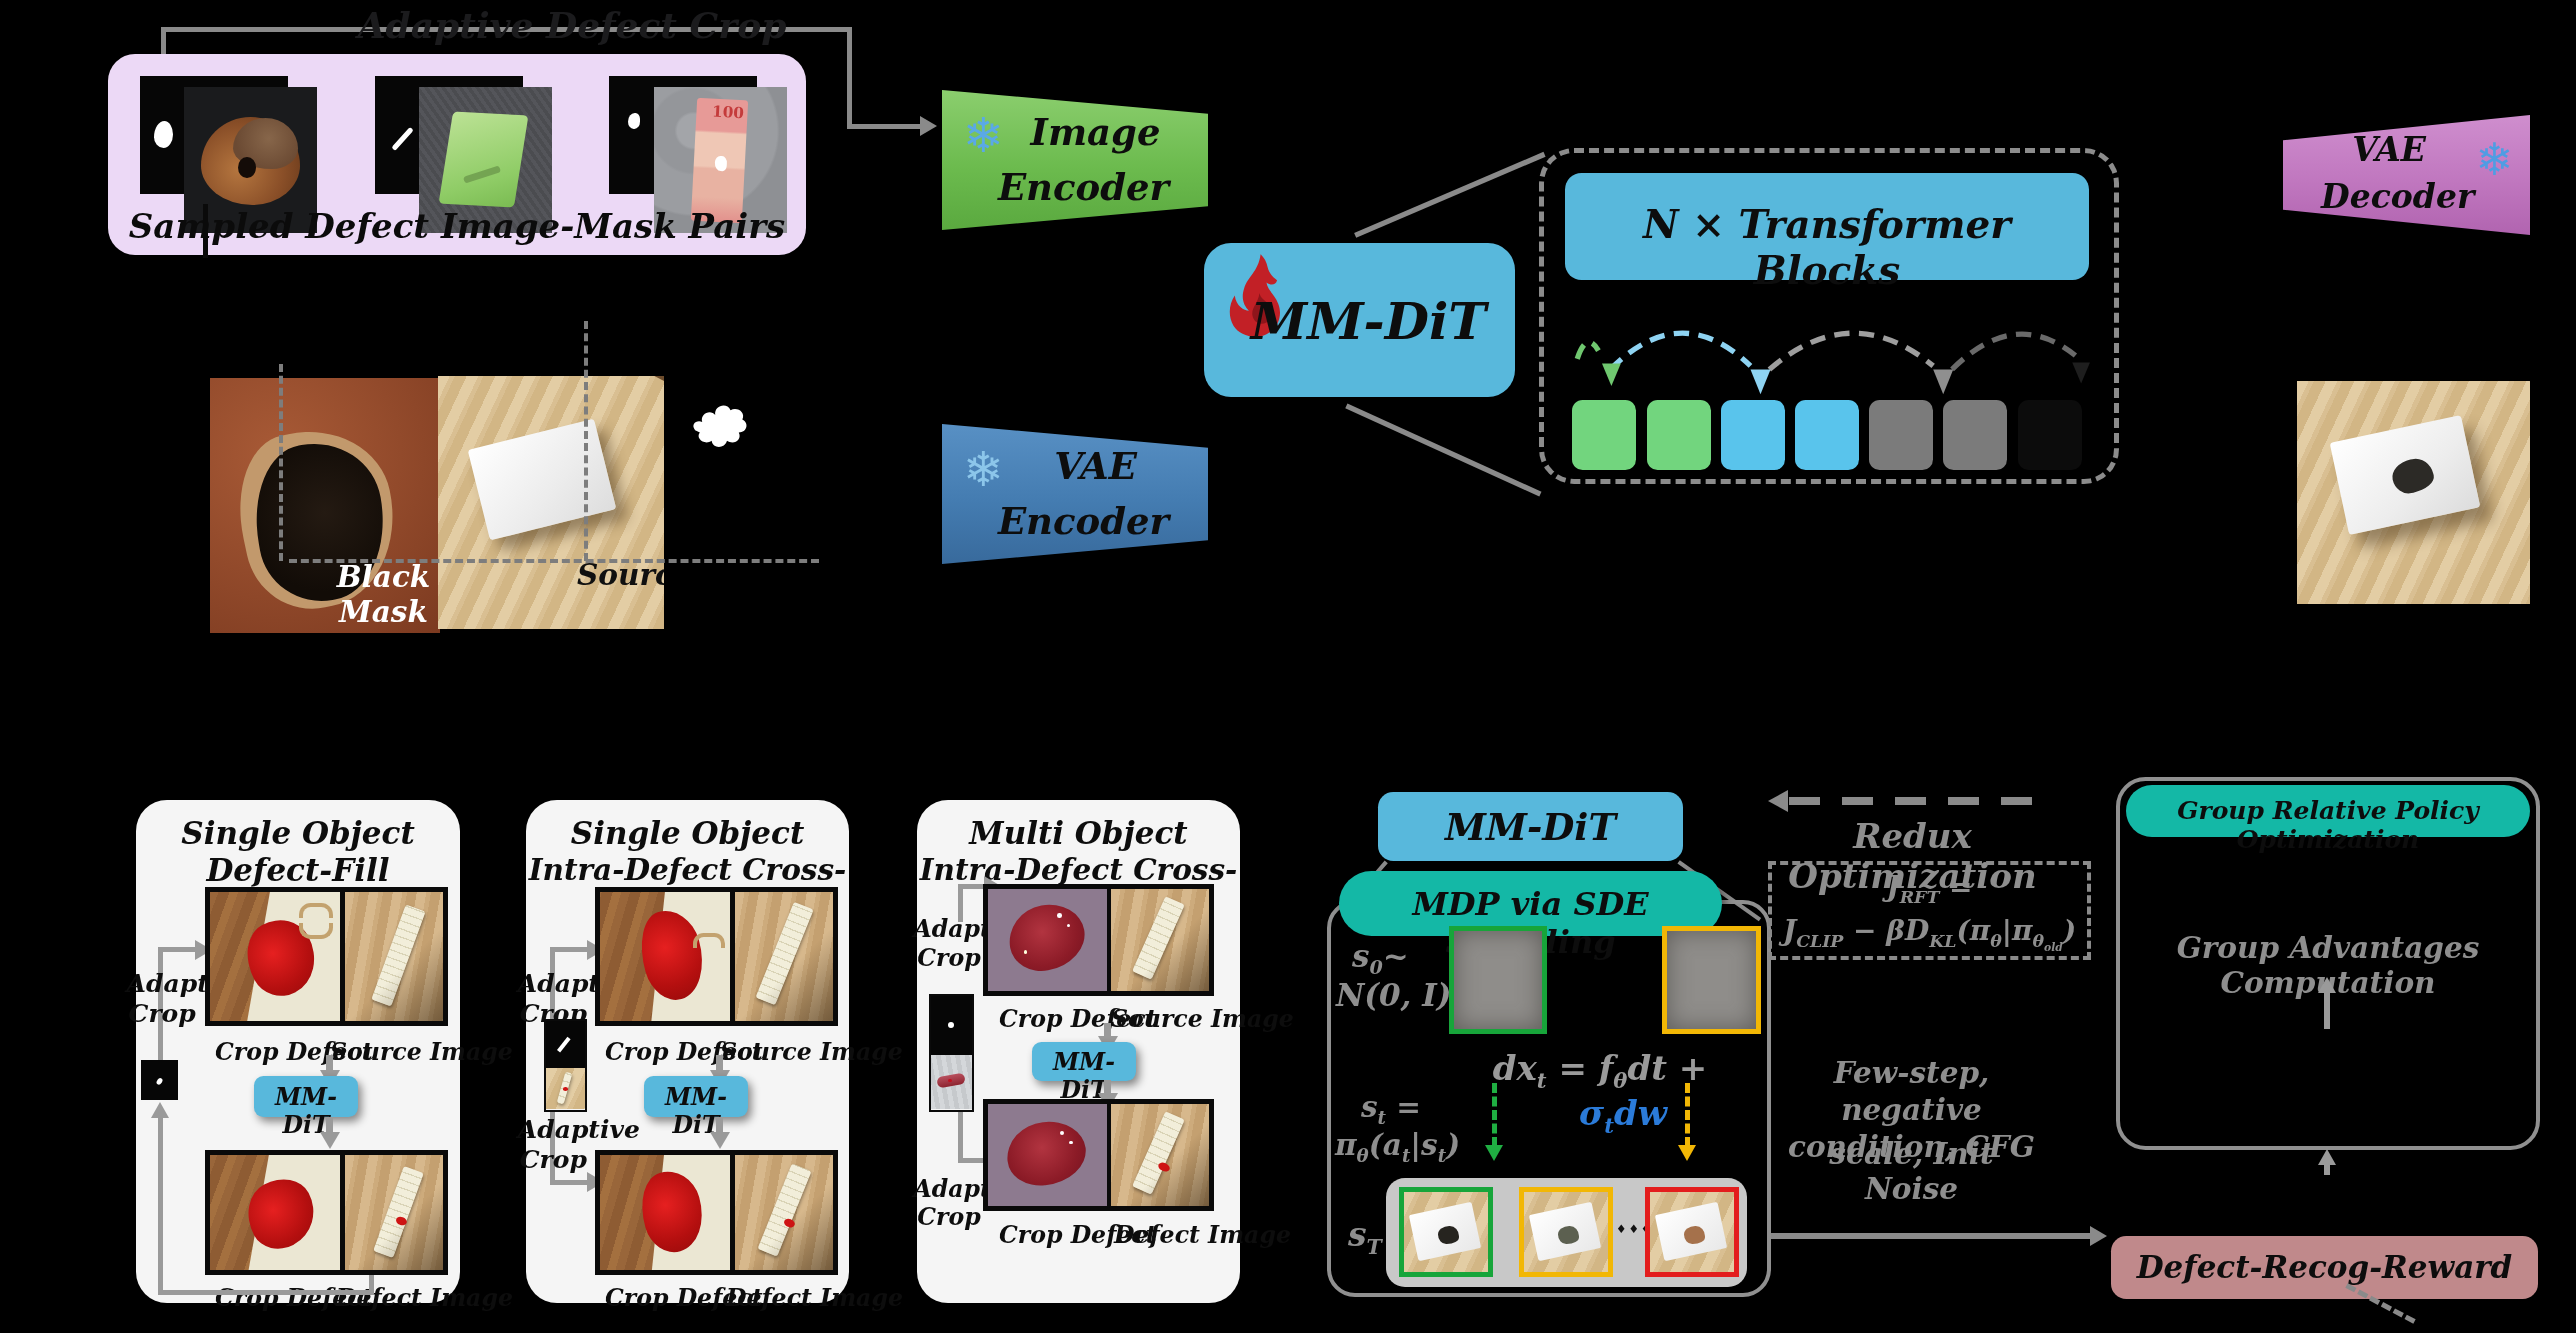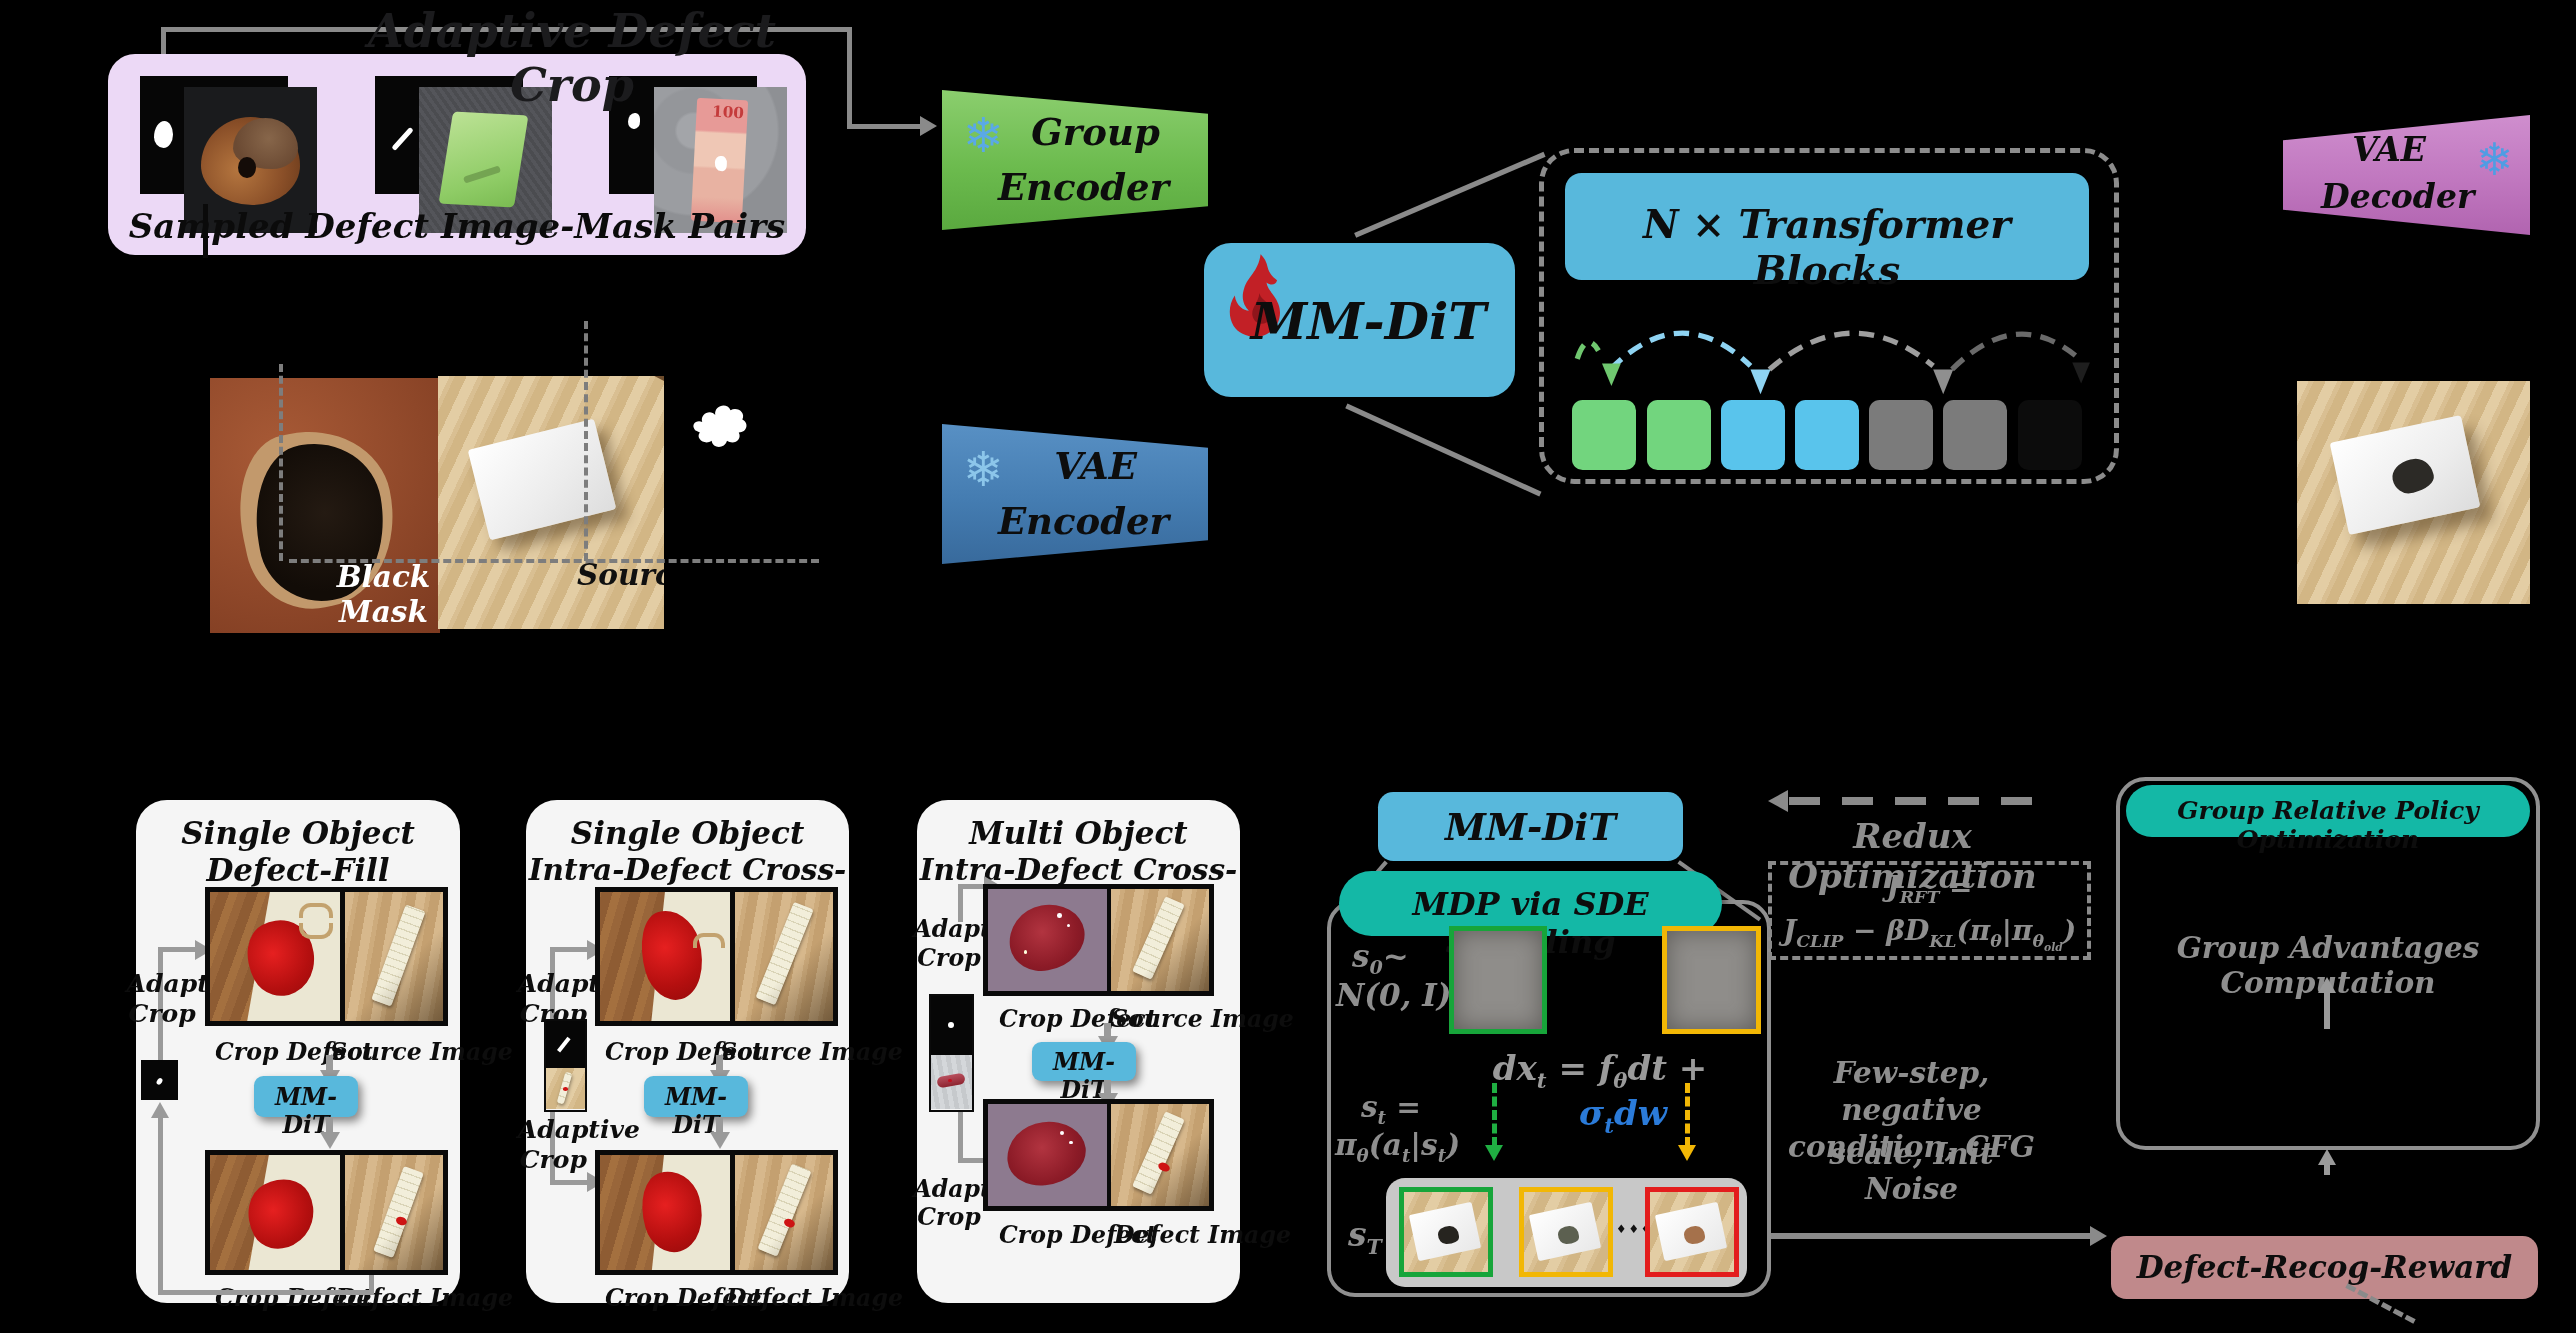--- a/index.html
+++ b/index.html
@@ -38,21 +38,21 @@
   .dashh{border-top:4.1px dashed #7d7d7d;height:0;}
   .lbl{white-space:nowrap;}
   sub{font-size:62%;}
 </style>
 </head>
 <body>
 
 <div class="canvas">
 
   <div class="abs grayline" style="left:164px;top:27px;width:686px;height:4.7px;"></div>
-  <div class="abs scr b ctr" style="left:354px;top:3.5px;width:436px;font-size:46px;color:#1b1b1d;z-index:3;">Adaptive Defect Crop</div>
+  <div class="abs scr b ctr" style="left:354px;top:3.5px;width:436px;font-size:36px;color:#1b1b1d;z-index:3;">Adaptive Defect Crop</div>
   <div class="abs grayline" style="left:161px;top:27px;width:4.7px;height:77px;"></div>
   <div class="abs grayline" style="left:847px;top:27px;width:4.7px;height:101px;"></div>
   <div class="abs grayline" style="left:847px;top:124px;width:75px;height:4.7px;"></div>
   <div class="abs ah-right" style="left:920px;top:116px;"></div>
 
   <div class="abs" style="left:108px;top:54px;width:698px;height:201px;background:#ecd9f6;border-radius:27px;">
 
     <div class="abs mask" style="left:32px;top:22.4px;width:148px;height:118px;">
       <div class="abs" style="left:14px;top:45px;width:19px;height:27px;background:#fff;border-radius:55% 45% 50% 50%/60% 50% 50% 40%;"></div>
     </div>
@@ -97,21 +97,21 @@
 
   <div class="abs dashv" style="left:279px;top:364px;height:197px;"></div>
   <div class="abs dashv" style="left:584px;top:321px;height:240px;"></div>
   <div class="abs dashh" style="left:289px;top:559px;width:530px;"></div>
   <svg class="abs" style="left:688px;top:396px;" width="65" height="59" viewBox="0 0 110 100">
     <path fill="#ffffff" d="M12,58 C4,48 14,40 24,44 C20,30 38,22 46,32 C44,16 66,10 72,24 C84,18 98,28 92,40 C104,46 100,62 86,62 C92,74 78,84 66,76 C62,90 42,90 40,76 C28,84 12,72 20,62 Z"></path>
   </svg>
 
   <div class="abs trap-enc" style="left:942px;top:90px;width:266px;height:140px;background:linear-gradient(180deg,#8bce6e,#6cbb4e 55%,#5aa93f);">
     <div class="abs snow" style="left:21px;top:16.5px;font-size:48px;color:#5aa9e6;">❄</div>
-    <div class="abs scr b ctr" style="left:65px;top:20px;width:177px;font-size:37px;">Group</div>
+    <div class="abs scr b ctr" style="left:65px;top:20px;width:177px;font-size:37px;">Image</div>
     <div class="abs scr b ctr" style="left:47px;top:75px;width:189px;font-size:37px;">Encoder</div>
   </div>
 
   <div class="abs trap-enc" style="left:942px;top:424px;width:266px;height:140px;background:linear-gradient(180deg,#5890c4,#447cb1 55%,#386a9c);">
     <div class="abs snow" style="left:21px;top:16.5px;font-size:48px;color:#8cc6ea;">❄</div>
     <div class="abs scr b ctr" style="left:65px;top:20px;width:177px;font-size:37px;">VAE</div>
     <div class="abs scr b ctr" style="left:47px;top:75px;width:189px;font-size:37px;">Encoder</div>
   </div>
 
   <div class="abs" style="left:1204px;top:243px;width:311px;height:154px;background:#58b8dc;border-radius:27px;box-shadow:4.7px 5.9px 10.6px rgba(0,0,0,.5);">

